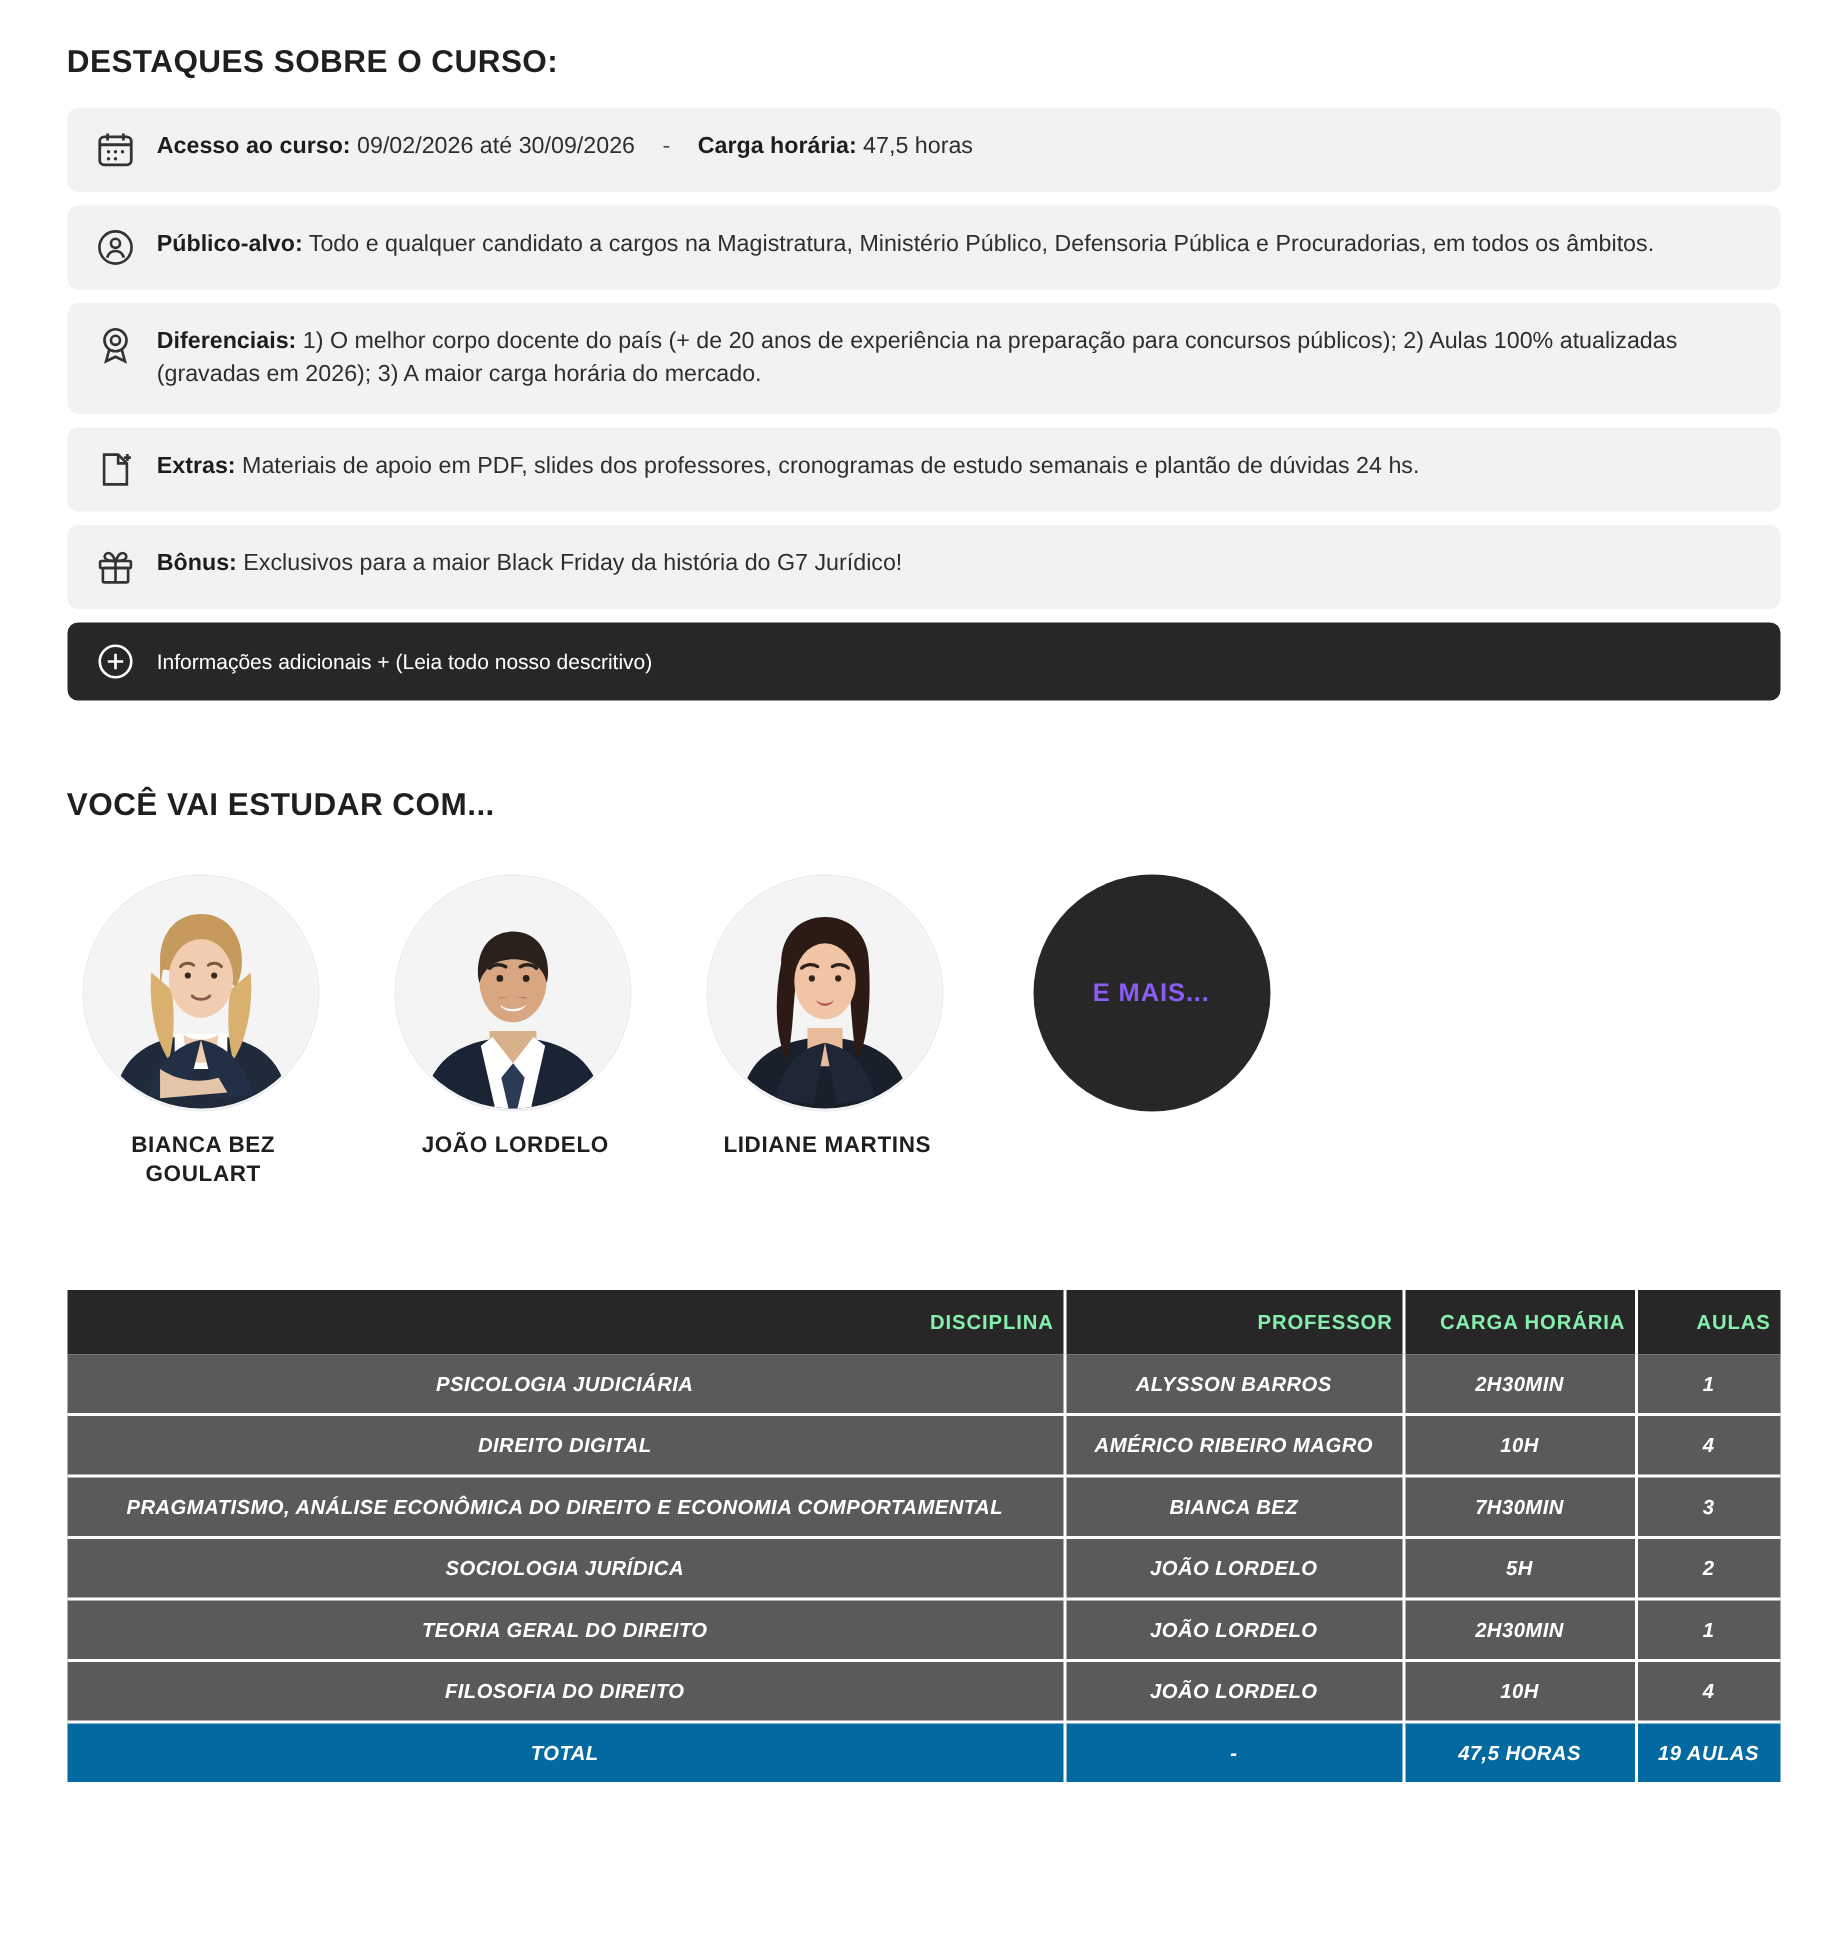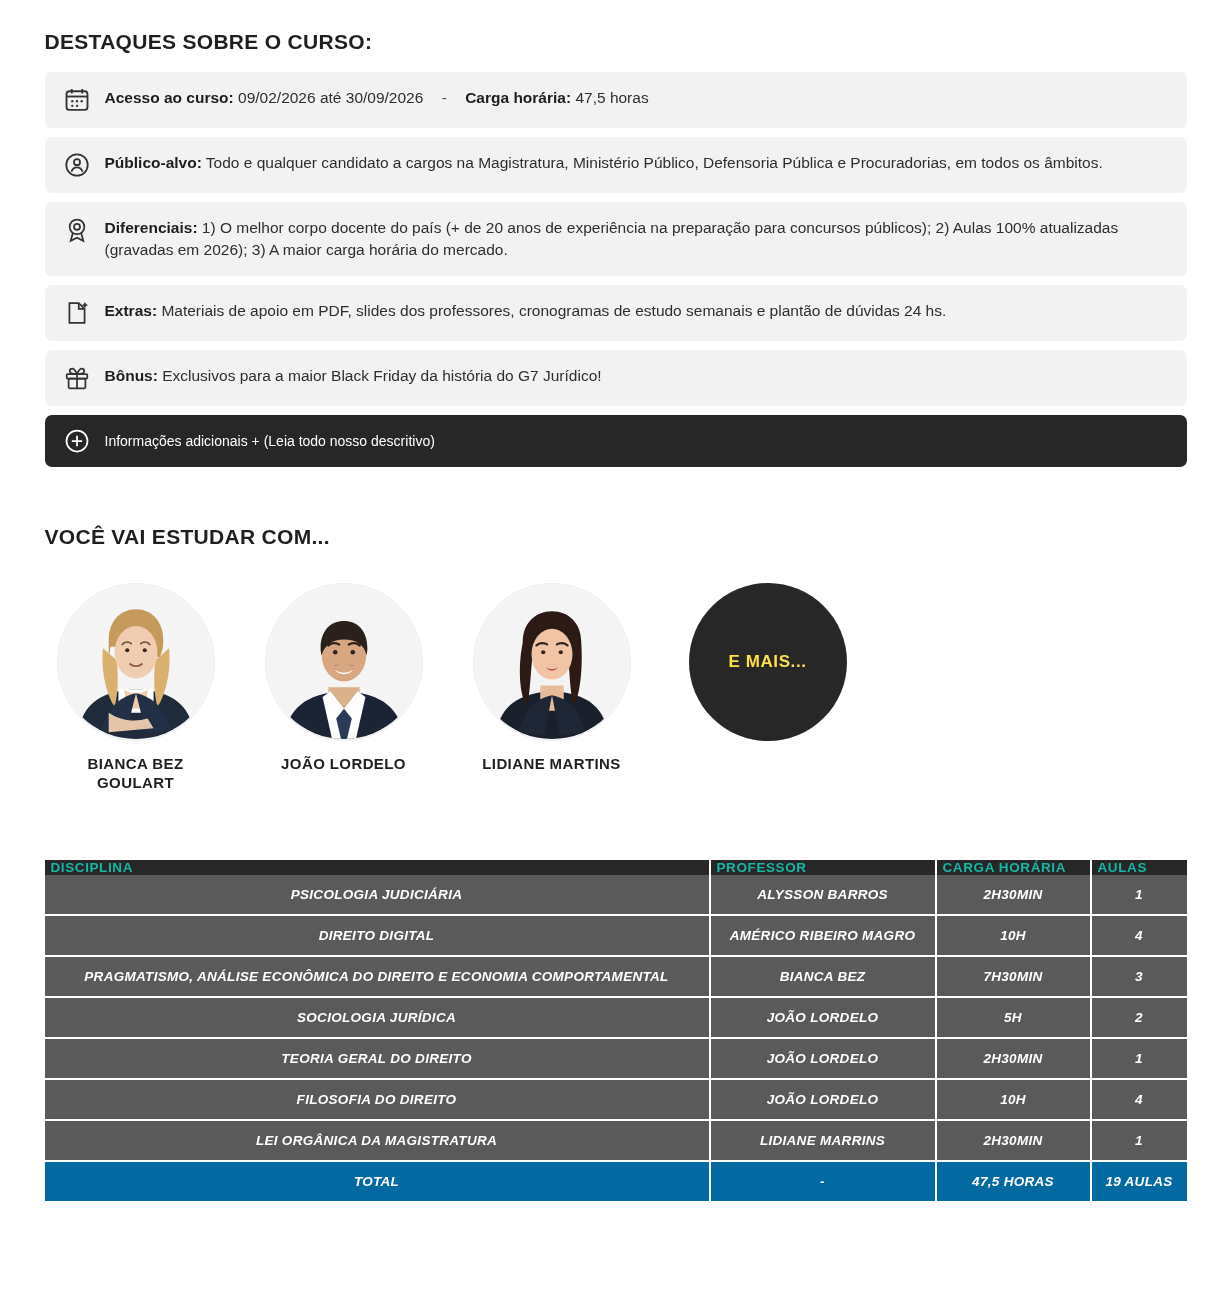--- a/index.html
+++ b/index.html
@@ -84,21 +84,20 @@
     display: flex;
     align-items: flex-start;
     gap: 46px;
     padding-left: 10px;
     margin-bottom: 20px;
   }
   .teacher {
     width: 162px;
     display: flex;
     flex-direction: column;
-    align-items: center;
   }
   .avatar {
     width: 158px;
     height: 158px;
     border-radius: 50%;
     overflow: hidden;
     position: relative;
     background: #f7f7f7;
     border: 1px solid #ededed;
   }
@@ -110,21 +109,21 @@
     letter-spacing: 0.4px;
     text-align: center;
     color: #1f1f1f;
     line-height: 1.25;
   }
   .more-circle {
     width: 158px;
     height: 158px;
     border-radius: 50%;
     background: #272727;
-    color: #fde047;
+    color: #8b5cf6;
     display: flex;
     align-items: center;
     justify-content: center;
     font-size: 17px;
     font-weight: bold;
     letter-spacing: 0.6px;
     margin-left: 10px;
   }
 
   
@@ -133,25 +132,25 @@
     padding-bottom: 28px;
   }
   table.disc {
     width: 1142px;
     border-collapse: collapse;
     table-layout: fixed;
     font-size: 13.5px;
   }
   table.disc thead th {
     background: #272727;
-    color: #14b8a6;
+    color: #86efac;
     font-weight: bold;
     letter-spacing: 0.6px;
-    padding: 0 6px;
-    text-align: left;
+    padding: 14px 6px;
+    text-align: right;
     border-right: 2px solid #ffffff;
     font-size: 13.5px;
   }
   table.disc thead th:last-child { border-right: none; }
   table.disc tbody td {
     background: #5a5a5a;
     color: #ffffff;
     font-weight: bold;
     text-align: center;
     padding: 12px 8px;
@@ -411,26 +410,20 @@
             <td>2H30MIN</td>
             <td>1</td>
           </tr>
           <tr>
             <td>FILOSOFIA DO DIREITO</td>
             <td>JOÃO LORDELO</td>
             <td>10H</td>
             <td>4</td>
           </tr>
           <tr>
-            <td>LEI ORGÂNICA DA MAGISTRATURA</td>
-            <td>LIDIANE MARRINS</td>
-            <td>2H30MIN</td>
-            <td>1</td>
-          </tr>
-          <tr>
             <td>TOTAL</td>
             <td>-</td>
             <td>47,5 HORAS</td>
             <td>19 AULAS</td>
           </tr>
         </tbody>
       </table>
     </div>
 
   </div>

